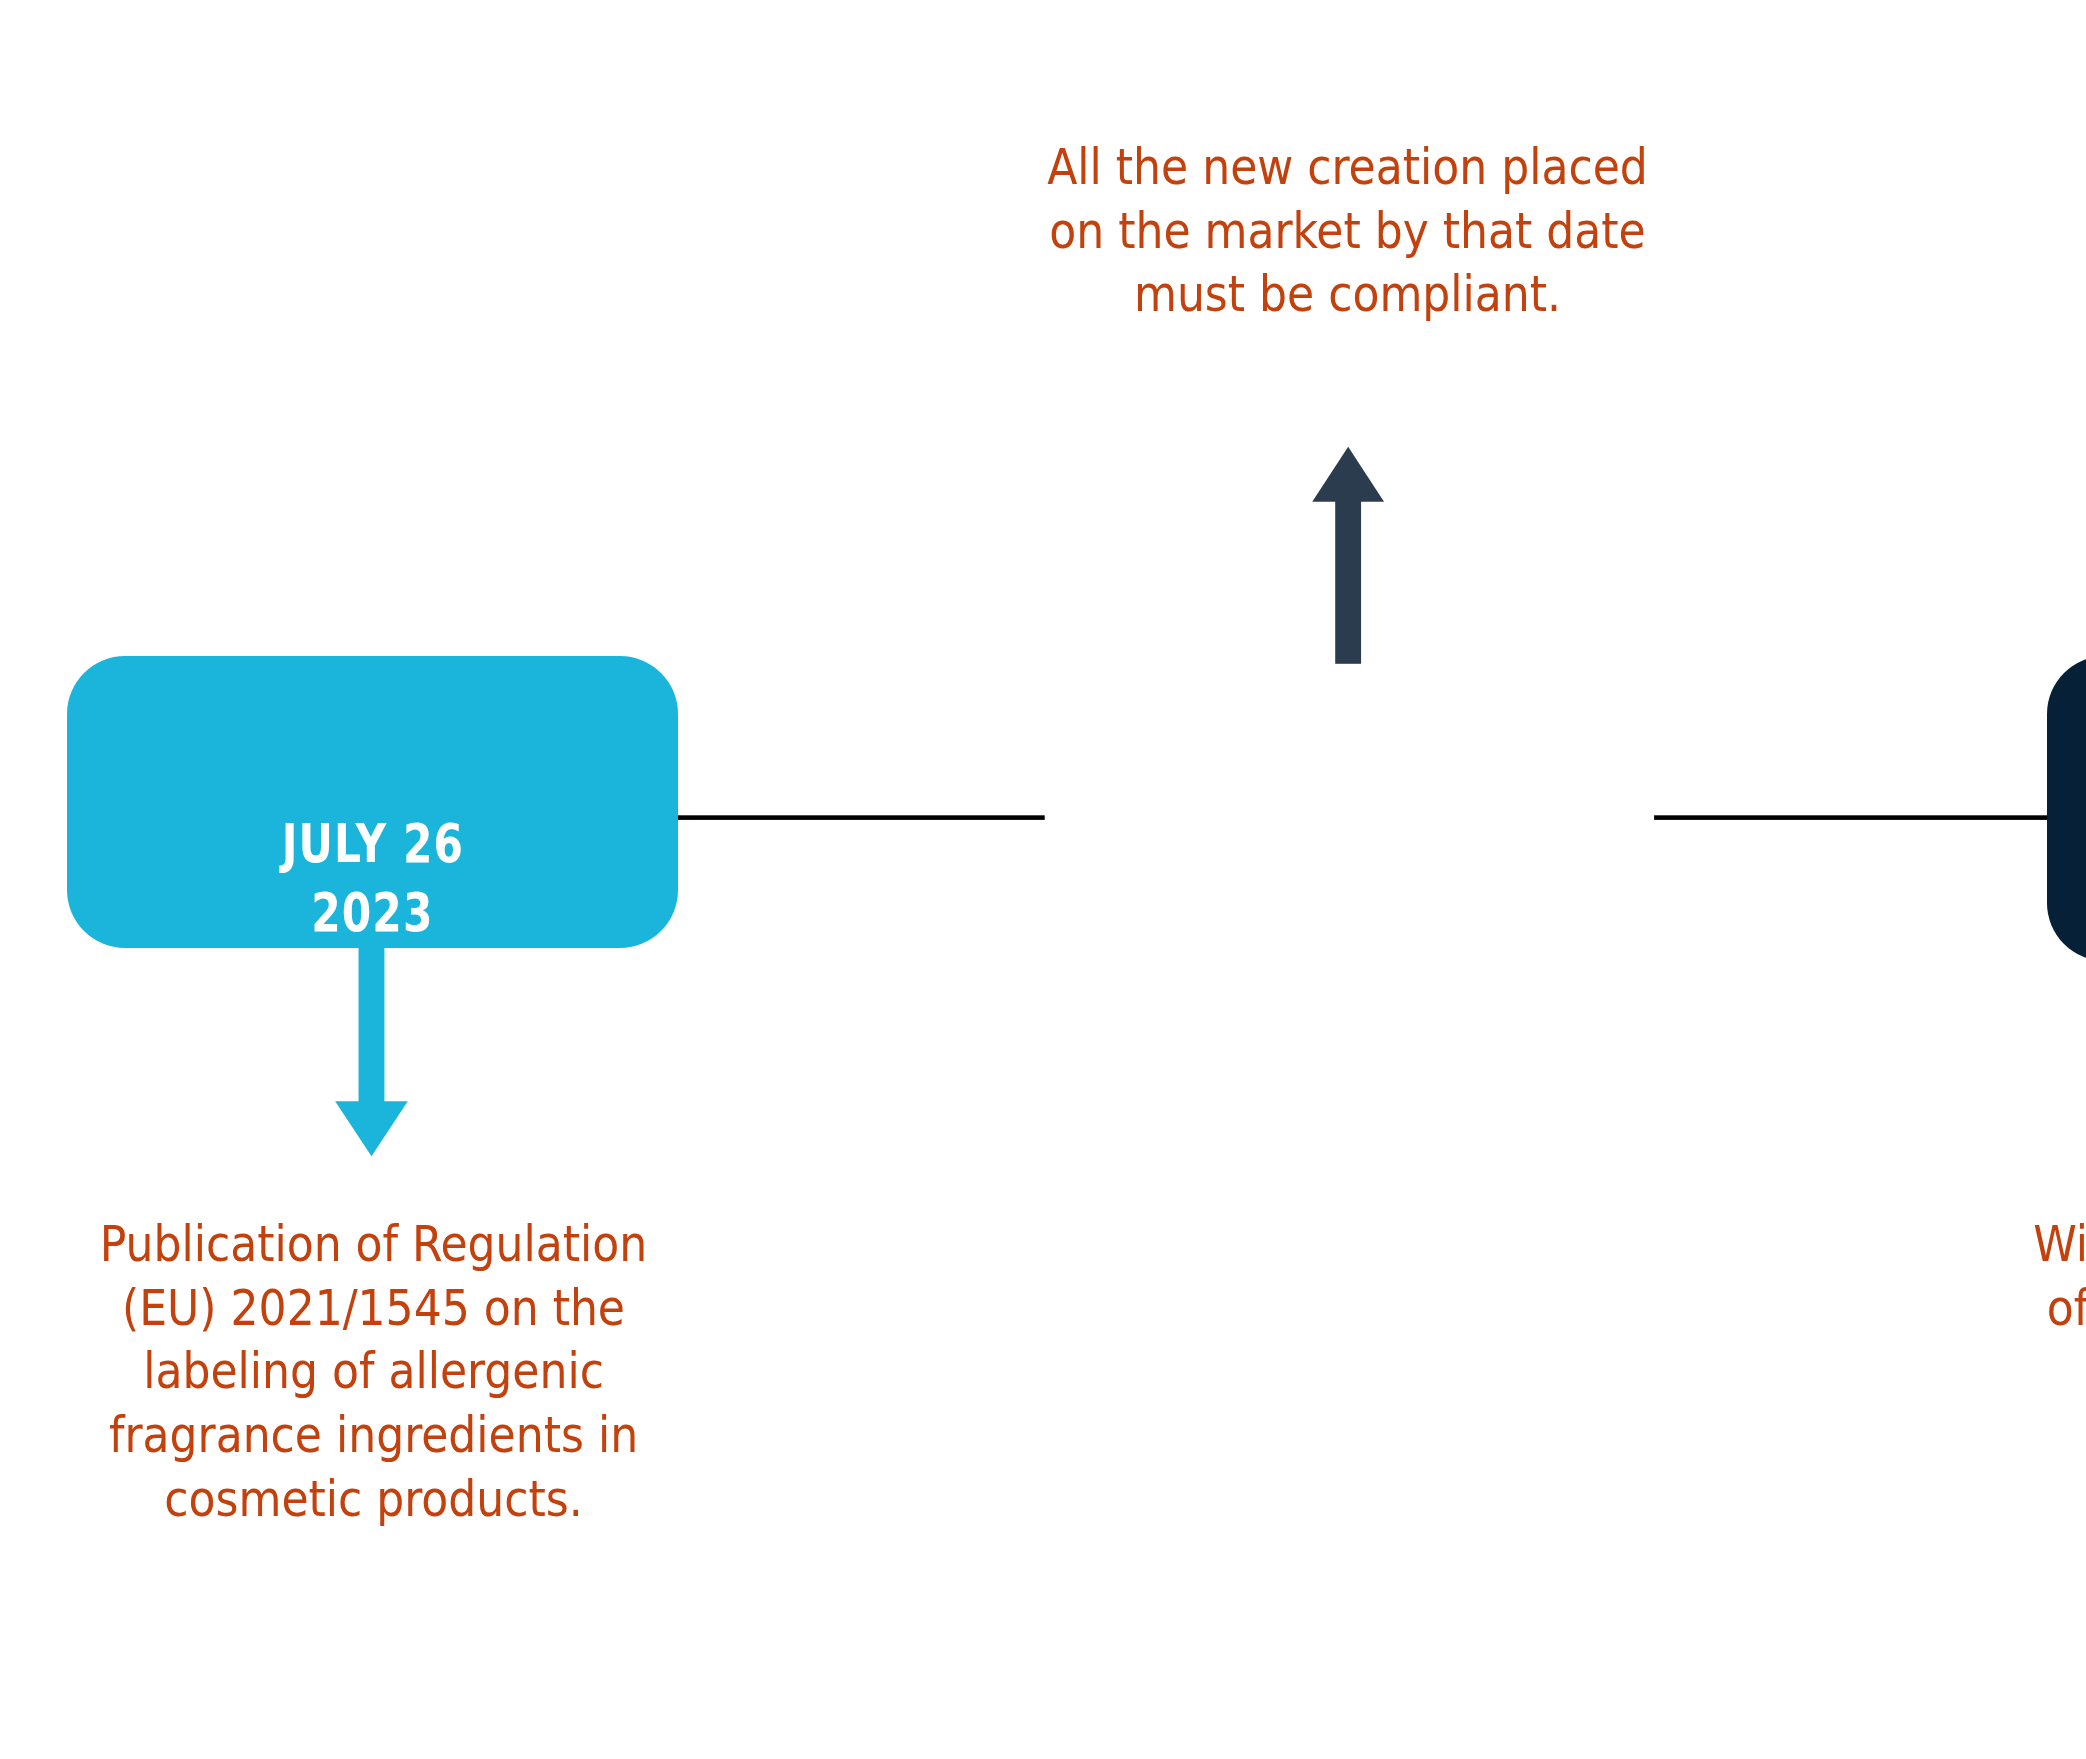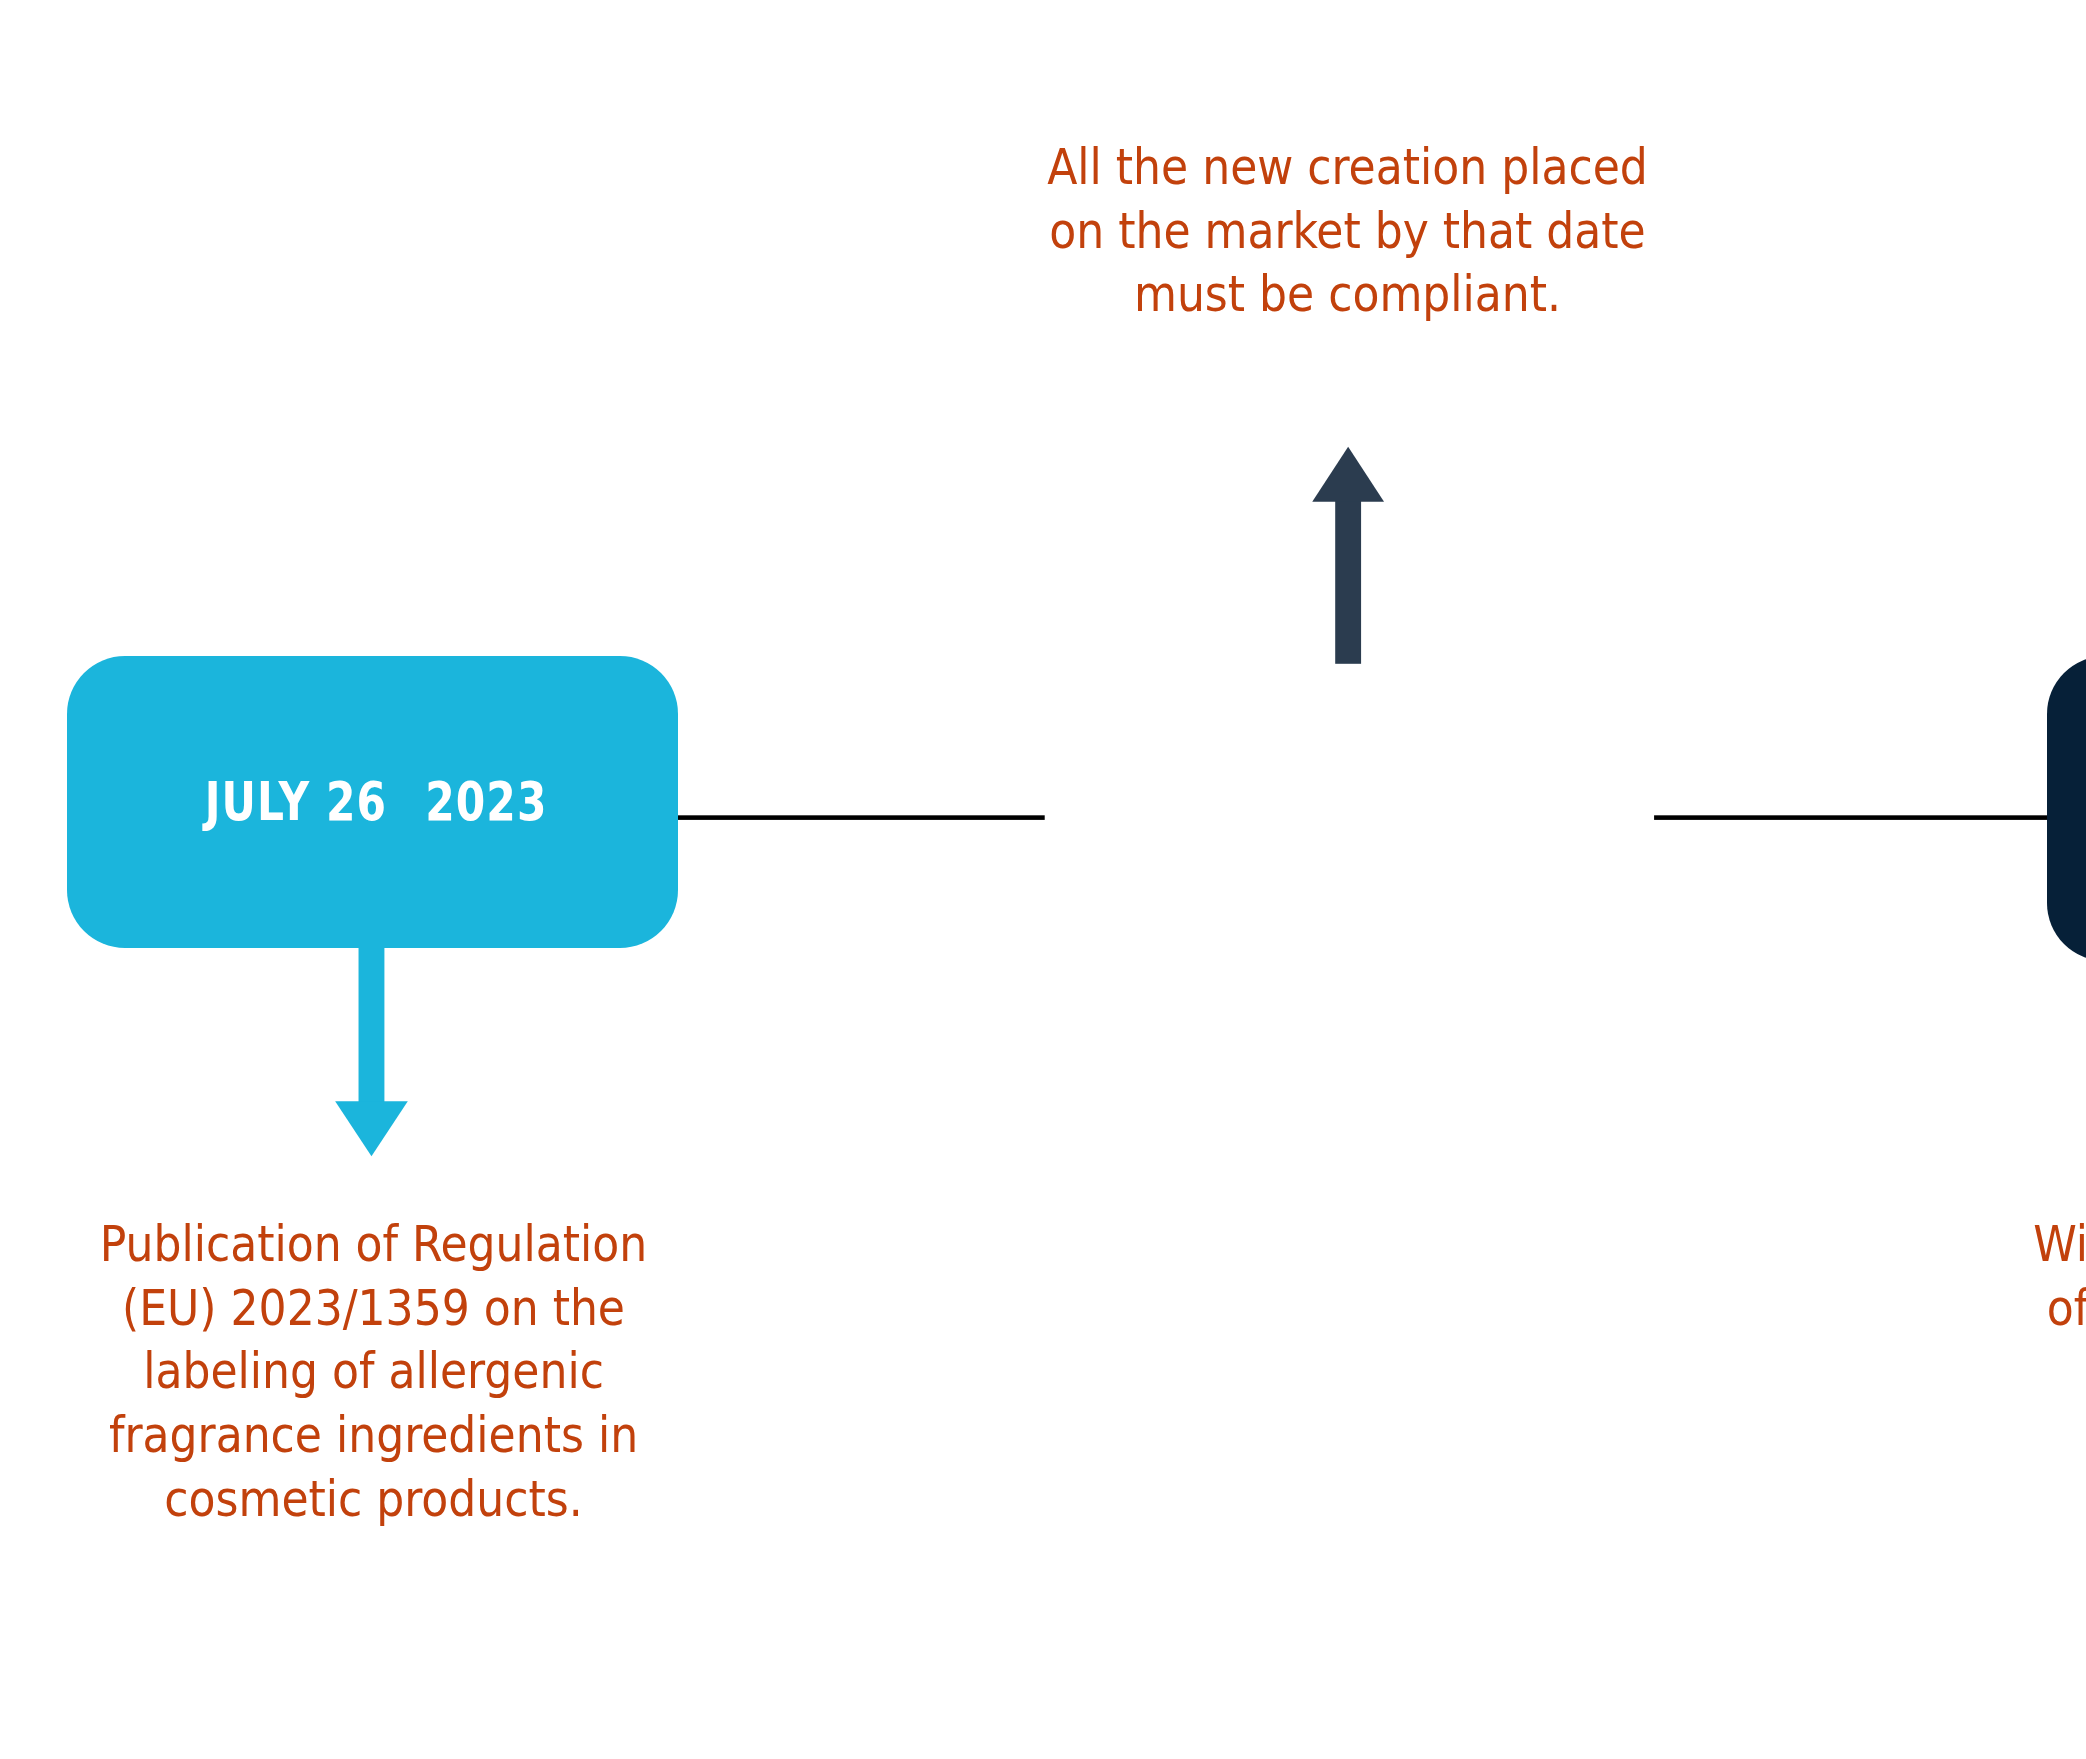--- a/index.html
+++ b/index.html
@@ -22,23 +22,23 @@
     left: 0;
     top: 0;
     width: 2723px;
     height: 1760px;
   }
 
   
   .date-box {
     position: absolute;
     display: flex;
-    flex-direction: row;
+    flex-direction: column;
     align-items: center;
-    justify-content: center;
+    justify-content: flex-end;
     border-radius: 58px;
     box-sizing: border-box;
     z-index: 3;
   }
   .date-box .date-line {
     color: #ffffff;
     font-family: "DejaVu Sans", "Liberation Sans", sans-serif;
     font-weight: 700;
     font-size: 53px;
     line-height: 1.30;
@@ -123,18 +123,18 @@
   </div>
 
 
   <div id="box-3" class="date-box">
     
     
   </div>
 
   <div id="caption-top" class="caption">All the new creation placed on the market by that date must be compliant.</div>
 
-  <div id="caption-left" class="caption">Publication of Regulation (EU) 2023/1359 on the labeling of allergenic fragrance ingredients in cosmetic products.</div>
+  <div id="caption-left" class="caption">Publication of Regulation (EU) 2021/1545 on the labeling of allergenic fragrance ingredients in cosmetic products.</div>
 
   <div id="caption-right" class="caption">Withdrawal from the market of non-compliant products.</div>
 
 </div>
 
 
 </body></html>

